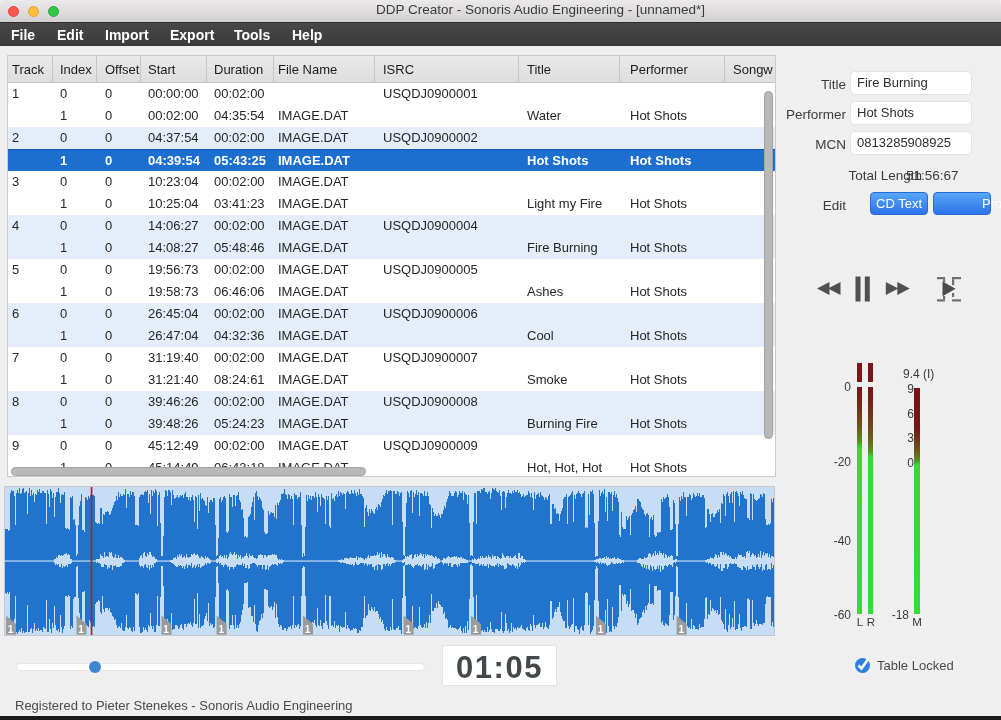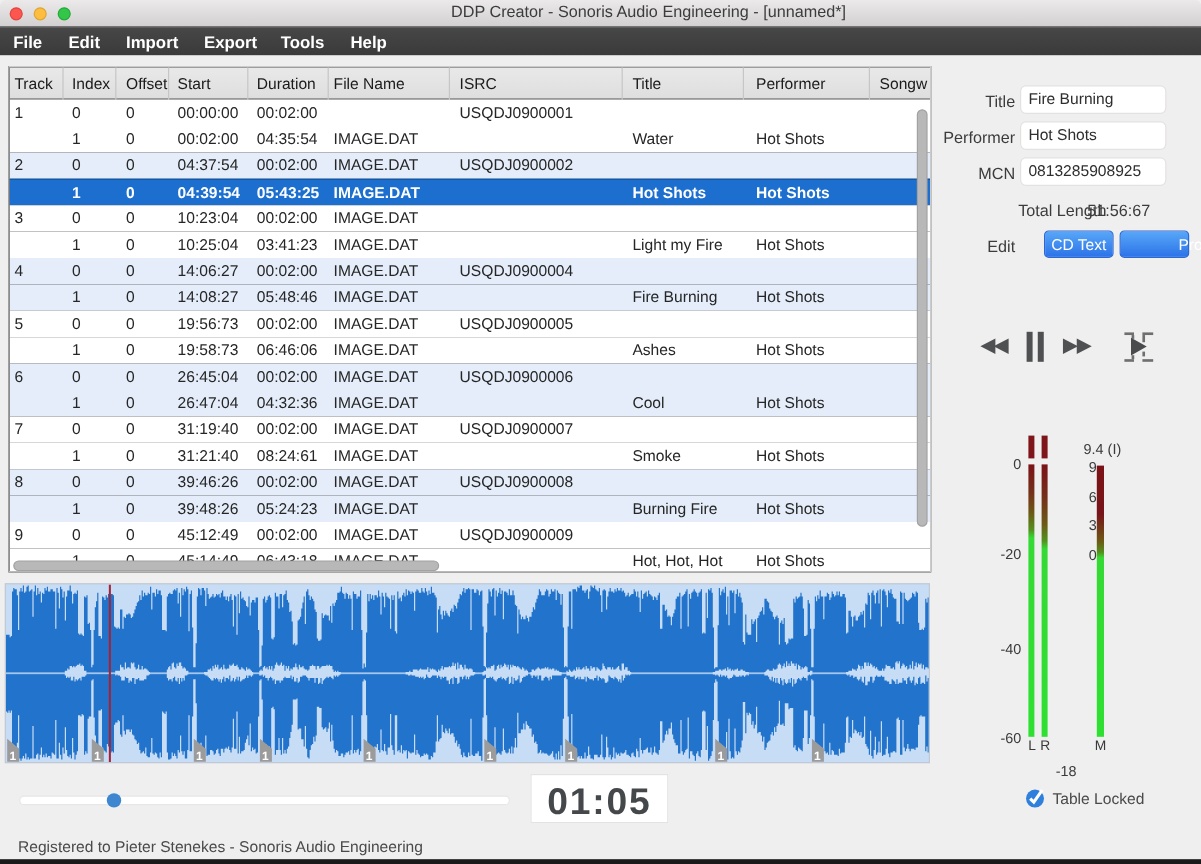--- a/index.html
+++ b/index.html
@@ -16,21 +16,21 @@
 #wtitle { position:absolute; top:2px; left:0; width:1001px; text-align:center;
   font-size:13.5px; color:#3c3c3c;margin-left:40px; }
 
 
 #menubar { position:absolute; left:0; top:22px; width:1001px; height:24px;
   background:linear-gradient(#474747,#3a3a3a); border-top:1px solid #2e2e2e; }
 #menubar span { position:absolute; top:4px; color:#fff; font-size:14px; font-weight:bold; }
 
 
 #table { position:absolute; left:7px; top:55px; width:769px; height:422px;
-  background:#000000; border:1px solid #cbcbcb; overflow:hidden; font-size:13px; color:#262626; }
+  background:#f0abfc; border:1px solid #cbcbcb; overflow:hidden; font-size:13px; color:#262626; }
 #thead { position:relative; height:27px; background:linear-gradient(#e9e9e9,#dedede);
   border-bottom:1px solid #c4c4c4; color:#1b1b1b; }
 #thead .c { border-right:1px solid #c6c6c6; height:27px; line-height:27px; }
 .row { position:relative; height:22px; line-height:22px; white-space:nowrap; }
 .c { position:absolute; top:0; padding-left:8px; overflow:hidden; }
 .c0{padding-left:4px}.c1{padding-left:7px}.c3{padding-left:7px}.c4{padding-left:7px}.c5{padding-left:4px}.c8{padding-left:10px}
 .c0 { left:0;   width:45px; }
 .c1 { left:45px;  width:44px; }
 .c2 { left:89px;  width:44px; }
 .c3 { left:133px; width:66px; }
@@ -353,21 +353,21 @@
   background:linear-gradient(#7b1217 0%,#78151a 18%,#6c5a15 28%,#53911e 32%,#35da34 34%,#2ee032 100%);"></div>
 <div class="mlab" style="left:903px; top:367px; width:60px; text-align:left;">9.4 (I)</div>
 <div class="mlab" style="left:810px; top:380px; width:41px;">0</div>
 <div class="mlab" style="left:810px; top:455px; width:41px;">-20</div>
 <div class="mlab" style="left:810px; top:534px; width:41px;">-40</div>
 <div class="mlab" style="left:810px; top:608px; width:41px;">-60</div>
 <div class="mlab" style="left:870px; top:382px; width:44px;">9</div>
 <div class="mlab" style="left:870px; top:407px; width:44px;">6</div>
 <div class="mlab" style="left:870px; top:431px; width:44px;">3</div>
 <div class="mlab" style="left:870px; top:456px; width:44px;">0</div>
-<div class="mlab" style="left:868px; top:636px; width:41px;text-align:center;">-18</div>
+<div class="mlab" style="left:868px; top:608px; width:41px;">-18</div>
 <div class="mlab" style="left:850px; top:616px; width:20px; text-align:center; font-size:11.5px;">L</div>
 <div class="mlab" style="left:861px; top:616px; width:20px; text-align:center; font-size:11.5px;">R</div>
 <div class="mlab" style="left:907px; top:616px; width:20px; text-align:center; font-size:11.5px;">M</div>
 
 <div id="wavebox">
 <svg width="769" height="148" viewBox="0 0 769 148">
   <path d="M0.5 42V106M1.5 42V107M2.5 42V105M3.5 44V107M4.5 43V105M5.5 6V146M6.5 3V144M7.5 4V141M8.5 4V145M9.5 9V132M10.5 38V109M11.5 6V145M12.5 3V147M13.5 6V145M14.5 1V143M15.5 7V145M16.5 6V141M17.5 2V146M18.5 1V144M19.5 6V146M20.5 5V145M21.5 4V145M22.5 27V118M23.5 6V145M24.5 1V145M25.5 9V142M26.5 3V141M27.5 8V146M28.5 6V142M29.5 15V136M30.5 7V144M31.5 8V142M32.5 3V144M33.5 5V141M34.5 2V144M35.5 6V143M36.5 6V143M37.5 4V145M38.5 4V140M39.5 6V141M40.5 6V142M41.5 37V113M42.5 3V145M43.5 7V145M44.5 20V132M45.5 2V142M46.5 4V146M47.5 11V136M48.5 6V141M49.5 30V72M49.5 76V119M50.5 10V72M50.5 78V138M51.5 5V70M51.5 77V143M52.5 5V71M52.5 78V144M53.5 1V68M53.5 77V142M54.5 6V68M54.5 80V145M55.5 16V69M55.5 80V128M56.5 8V68M56.5 77V140M57.5 7V69M57.5 81V146M58.5 8V68M58.5 79V142M59.5 5V67M59.5 80V139M60.5 41V67M60.5 79V109M61.5 42V66M61.5 78V109M62.5 41V68M62.5 80V110M63.5 42V67M63.5 77V108M64.5 43V68M64.5 77V109M65.5 10V72M65.5 77V142M66.5 11V72M66.5 76V139M67.5 9V141M68.5 33V112M69.5 32V110M70.5 38V110M71.5 69V80M72.5 67V79M73.5 38V111M74.5 19V126M75.5 14V143M76.5 7V141M77.5 43V105M78.5 43V105M79.5 45V104M80.5 10V136M81.5 11V138M82.5 13V139M83.5 9V140M84.5 11V133M85.5 8V135M86.5 13V136M87.5 8V140M88.5 8V139M89.5 9V140M90.5 35V117M91.5 36V72M91.5 76V115M92.5 37V72M92.5 75V115M93.5 36V72M93.5 76V113M94.5 37V72M94.5 76V114M95.5 21V67M95.5 77V125M96.5 21V69M96.5 80V127M97.5 37V69M97.5 80V109M98.5 27V71M98.5 80V122M99.5 28V65M99.5 77V125M100.5 25V70M100.5 78V121M101.5 25V69M101.5 78V121M102.5 24V69M102.5 82V121M103.5 25V70M103.5 80V123M104.5 28V65M104.5 81V121M105.5 27V66M105.5 78V125M106.5 24V65M106.5 78V126M107.5 21V69M107.5 83V129M108.5 18V71M108.5 79V130M109.5 15V70M109.5 79V133M110.5 14V67M110.5 78V132M111.5 9V71M111.5 80V138M112.5 13V71M112.5 80V141M113.5 5V68M113.5 80V140M114.5 10V71M114.5 80V139M115.5 7V70M115.5 79V141M116.5 9V70M116.5 79V136M117.5 9V71M117.5 76V143M118.5 7V72M118.5 76V144M119.5 8V73M119.5 75V144M120.5 2V140M121.5 21V128M122.5 7V141M123.5 7V142M124.5 10V140M125.5 4V141M126.5 8V144M127.5 5V145M128.5 5V140M129.5 9V144M130.5 38V106M131.5 38V107M132.5 38V108M133.5 39V106M134.5 10V71M134.5 78V140M135.5 8V69M135.5 80V146M136.5 7V68M136.5 79V146M137.5 8V71M137.5 79V145M138.5 8V66M138.5 81V140M139.5 5V65M139.5 78V143M140.5 4V69M140.5 77V141M141.5 5V70M141.5 80V143M142.5 3V66M142.5 81V145M143.5 16V68M143.5 78V138M144.5 7V65M144.5 83V140M145.5 27V65M145.5 78V126M146.5 3V68M146.5 81V139M147.5 9V70M147.5 78V142M148.5 4V69M148.5 80V139M149.5 6V70M149.5 76V145M150.5 2V72M150.5 76V145M151.5 4V72M151.5 75V138M152.5 39V109M153.5 8V139M154.5 5V139M155.5 36V110M156.5 69V79M157.5 69V79M158.5 49V99M159.5 10V141M160.5 3V139M161.5 4V146M162.5 9V132M163.5 3V138M164.5 3V138M165.5 5V73M165.5 75V140M166.5 18V73M166.5 76V126M167.5 3V73M167.5 76V143M168.5 8V71M168.5 77V142M169.5 12V71M169.5 78V142M170.5 11V70M170.5 79V138M171.5 10V72M171.5 80V138M172.5 8V68M172.5 80V139M173.5 11V70M173.5 78V142M174.5 10V67M174.5 79V141M175.5 8V69M175.5 78V138M176.5 9V67M176.5 79V137M177.5 8V71M177.5 81V141M178.5 11V70M178.5 79V143M179.5 7V69M179.5 82V137M180.5 5V71M180.5 79V137M181.5 10V67M181.5 77V140M182.5 10V70M182.5 81V137M183.5 13V71M183.5 78V136M184.5 10V70M184.5 78V137M185.5 14V70M185.5 79V135M186.5 10V67M186.5 76V138M187.5 8V68M187.5 81V140M188.5 13V67M188.5 80V136M189.5 35V66M189.5 78V112M190.5 9V68M190.5 81V137M191.5 10V68M191.5 79V137M192.5 42V67M192.5 77V106M193.5 8V69M193.5 80V141M194.5 24V71M194.5 77V127M195.5 6V71M195.5 81V141M196.5 12V69M196.5 80V139M197.5 11V70M197.5 79V139M198.5 13V71M198.5 79V138M199.5 14V72M199.5 78V132M200.5 18V69M200.5 76V129M201.5 19V71M201.5 78V126M202.5 10V70M202.5 76V134M203.5 26V71M203.5 76V116M204.5 15V72M204.5 77V139M205.5 13V73M205.5 76V136M206.5 13V138M207.5 15V137M208.5 11V141M209.5 11V140M210.5 38V110M211.5 69V72M211.5 76V80M212.5 68V71M212.5 76V79M213.5 51V72M213.5 75V96M214.5 12V69M214.5 77V137M215.5 10V68M215.5 76V134M216.5 15V70M216.5 78V133M217.5 13V69M217.5 78V137M218.5 10V71M218.5 80V137M219.5 9V68M219.5 78V135M220.5 11V71M220.5 77V140M221.5 45V68M221.5 78V103M222.5 46V72M222.5 80V102M223.5 44V70M223.5 79V104M224.5 7V67M224.5 83V142M225.5 10V65M225.5 80V138M226.5 10V67M226.5 80V138M227.5 20V68M227.5 80V128M228.5 8V67M228.5 82V138M229.5 8V65M229.5 80V142M230.5 19V68M230.5 80V128M231.5 9V67M231.5 78V141M232.5 8V72M232.5 77V138M233.5 5V68M233.5 78V141M234.5 13V70M234.5 78V137M235.5 15V68M235.5 78V135M236.5 23V72M236.5 78V128M237.5 22V70M237.5 76V123M238.5 31V71M238.5 79V117M239.5 50V69M239.5 77V96M240.5 49V69M240.5 81V96M241.5 51V66M241.5 81V96M242.5 50V69M242.5 78V95M243.5 30V71M243.5 82V121M244.5 29V67M244.5 81V120M245.5 27V69M245.5 77V120M246.5 20V69M246.5 77V129M247.5 15V68M247.5 76V129M248.5 10V70M248.5 76V135M249.5 33V71M249.5 76V118M250.5 6V71M250.5 77V137M251.5 4V72M251.5 78V144M252.5 9V71M252.5 80V145M253.5 13V68M253.5 78V138M254.5 10V68M254.5 78V134M255.5 12V67M255.5 78V133M256.5 14V68M256.5 78V127M257.5 21V68M257.5 82V131M258.5 23V71M258.5 78V126M259.5 45V68M259.5 78V102M260.5 47V68M260.5 83V102M261.5 47V70M261.5 82V103M262.5 46V69M262.5 78V103M263.5 24V68M263.5 83V119M264.5 28V68M264.5 80V121M265.5 26V68M265.5 79V120M266.5 25V68M266.5 78V119M267.5 26V67M267.5 77V123M268.5 26V68M268.5 78V120M269.5 30V67M269.5 77V115M270.5 18V68M270.5 77V131M271.5 32V68M271.5 78V117M272.5 16V71M272.5 79V130M273.5 18V73M273.5 76V137M274.5 15V72M274.5 77V140M275.5 13V73M275.5 76V138M276.5 7V72M276.5 77V139M277.5 7V73M277.5 76V143M278.5 6V73M278.5 75V143M279.5 2V141M280.5 7V141M281.5 8V144M282.5 12V142M283.5 7V140M284.5 8V140M285.5 12V139M286.5 9V142M287.5 12V138M288.5 38V109M289.5 6V141M290.5 8V138M291.5 8V140M292.5 12V138M293.5 10V137M294.5 10V142M295.5 5V139M296.5 38V109M297.5 70V81M298.5 66V79M299.5 69V80M300.5 40V109M301.5 8V140M302.5 14V139M303.5 8V135M304.5 12V140M305.5 9V138M306.5 13V143M307.5 9V135M308.5 9V136M309.5 11V133M310.5 5V138M311.5 10V140M312.5 25V121M313.5 7V138M314.5 10V139M315.5 19V133M316.5 7V139M317.5 10V142M318.5 11V136M319.5 12V136M320.5 37V108M321.5 9V134M322.5 13V138M323.5 9V142M324.5 39V109M325.5 41V109M326.5 6V139M327.5 12V138M328.5 11V140M329.5 14V134M330.5 9V141M331.5 7V138M332.5 10V139M333.5 4V73M333.5 75V138M334.5 9V73M334.5 75V145M335.5 5V73M335.5 76V139M336.5 6V72M336.5 76V140M337.5 8V73M337.5 75V141M338.5 6V73M338.5 76V140M339.5 7V71M339.5 76V140M340.5 22V71M340.5 76V125M341.5 6V71M341.5 77V142M342.5 4V71M342.5 77V138M343.5 5V72M343.5 77V141M344.5 7V71M344.5 78V142M345.5 7V70M345.5 77V144M346.5 3V71M346.5 78V143M347.5 6V71M347.5 77V143M348.5 7V71M348.5 79V141M349.5 3V71M349.5 78V142M350.5 6V71M350.5 75V141M351.5 9V69M351.5 77V142M352.5 5V73M352.5 78V146M353.5 8V70M353.5 78V146M354.5 2V71M354.5 77V143M355.5 7V70M355.5 76V144M356.5 7V71M356.5 76V140M357.5 9V71M357.5 76V140M358.5 11V72M358.5 76V131M359.5 40V73M359.5 78V109M360.5 21V71M360.5 76V131M361.5 18V72M361.5 77V129M362.5 25V70M362.5 79V128M363.5 29V68M363.5 77V117M364.5 22V71M364.5 78V123M365.5 26V69M365.5 77V124M366.5 22V69M366.5 77V120M367.5 24V69M367.5 80V122M368.5 26V69M368.5 80V124M369.5 27V68M369.5 83V120M370.5 22V69M370.5 79V125M371.5 20V68M371.5 78V124M372.5 23V65M372.5 83V124M373.5 17V68M373.5 77V127M374.5 18V66M374.5 78V132M375.5 20V71M375.5 78V130M376.5 15V65M376.5 83V135M377.5 12V70M377.5 82V133M378.5 8V67M378.5 77V137M379.5 9V67M379.5 77V142M380.5 6V69M380.5 79V144M381.5 3V71M381.5 77V140M382.5 7V67M382.5 76V143M383.5 4V70M383.5 79V144M384.5 4V70M384.5 77V144M385.5 3V71M385.5 79V140M386.5 4V70M386.5 77V143M387.5 38V70M387.5 76V112M388.5 4V71M388.5 76V142M389.5 4V73M389.5 76V143M390.5 7V73M390.5 75V143M391.5 7V141M392.5 4V141M393.5 5V139M394.5 9V143M395.5 6V143M396.5 5V147M397.5 35V73M397.5 76V111M398.5 68V72M398.5 76V79M399.5 69V72M399.5 75V78M400.5 40V69M400.5 78V109M401.5 16V70M401.5 78V132M402.5 4V69M402.5 78V142M403.5 6V70M403.5 77V142M404.5 10V68M404.5 78V139M405.5 4V68M405.5 77V145M406.5 3V67M406.5 79V142M407.5 26V72M407.5 80V119M408.5 5V71M408.5 81V142M409.5 10V68M409.5 79V141M410.5 7V67M410.5 78V140M411.5 3V70M411.5 78V141M412.5 8V67M412.5 77V142M413.5 5V69M413.5 79V139M414.5 29V68M414.5 78V120M415.5 6V66M415.5 79V138M416.5 6V67M416.5 80V140M417.5 7V69M417.5 78V141M418.5 9V67M418.5 77V140M419.5 4V71M419.5 83V137M420.5 9V67M420.5 82V141M421.5 9V69M421.5 77V135M422.5 5V67M422.5 83V141M423.5 9V68M423.5 78V136M424.5 17V68M424.5 80V128M425.5 18V69M425.5 80V136M426.5 41V68M426.5 79V107M427.5 21V69M427.5 76V124M428.5 25V70M428.5 82V124M429.5 29V71M429.5 81V121M430.5 27V69M430.5 78V121M431.5 29V70M431.5 77V116M432.5 29V72M432.5 77V121M433.5 26V71M433.5 76V114M434.5 28V72M434.5 76V117M435.5 31V118M436.5 27V120M437.5 27V73M437.5 76V120M438.5 23V71M438.5 78V127M439.5 19V71M439.5 76V125M440.5 21V72M440.5 76V132M441.5 15V71M441.5 77V131M442.5 12V70M442.5 76V133M443.5 9V69M443.5 79V141M444.5 4V70M444.5 76V140M445.5 6V71M445.5 76V138M446.5 9V70M446.5 80V141M447.5 9V70M447.5 80V140M448.5 9V70M448.5 78V141M449.5 6V69M449.5 77V141M450.5 4V70M450.5 77V141M451.5 5V69M451.5 78V142M452.5 10V71M452.5 80V143M453.5 8V70M453.5 77V142M454.5 4V71M454.5 79V141M455.5 6V70M455.5 76V139M456.5 6V70M456.5 76V144M457.5 4V72M457.5 76V146M458.5 13V71M458.5 76V141M459.5 5V72M459.5 76V146M460.5 7V72M460.5 76V139M461.5 8V73M461.5 76V146M462.5 17V73M462.5 76V134M463.5 8V143M464.5 36V112M465.5 69V78M466.5 68V77M467.5 69V72M467.5 76V79M468.5 35V73M468.5 76V110M469.5 6V71M469.5 76V145M470.5 6V72M470.5 77V143M471.5 37V73M471.5 77V108M472.5 4V72M472.5 77V143M473.5 4V71M473.5 76V144M474.5 4V72M474.5 79V145M475.5 6V69M475.5 78V140M476.5 2V71M476.5 77V144M477.5 3V69M477.5 79V143M478.5 1V71M478.5 77V145M479.5 1V71M479.5 79V143M480.5 5V70M480.5 79V145M481.5 5V69M481.5 79V145M482.5 7V71M482.5 77V140M483.5 5V68M483.5 81V145M484.5 4V70M484.5 77V143M485.5 12V70M485.5 78V135M486.5 6V72M486.5 79V142M487.5 1V68M487.5 79V145M488.5 2V70M488.5 79V145M489.5 3V69M489.5 80V146M490.5 1V69M490.5 78V142M491.5 4V72M491.5 78V142M492.5 5V69M492.5 76V142M493.5 6V70M493.5 80V144M494.5 3V71M494.5 77V144M495.5 9V72M495.5 78V142M496.5 23V71M496.5 79V125M497.5 5V66M497.5 78V144M498.5 4V68M498.5 79V146M499.5 5V70M499.5 82V144M500.5 21V71M500.5 82V127M501.5 10V69M501.5 81V136M502.5 6V69M502.5 76V144M503.5 3V69M503.5 77V142M504.5 6V71M504.5 78V146M505.5 6V69M505.5 78V144M506.5 7V71M506.5 79V136M507.5 4V71M507.5 77V145M508.5 6V70M508.5 78V140M509.5 3V69M509.5 79V142M510.5 5V68M510.5 81V141M511.5 5V71M511.5 79V143M512.5 3V72M512.5 82V140M513.5 6V66M513.5 76V141M514.5 5V66M514.5 80V141M515.5 7V71M515.5 78V140M516.5 10V69M516.5 75V138M517.5 9V69M517.5 76V142M518.5 7V72M518.5 75V142M519.5 10V72M519.5 76V143M520.5 9V73M520.5 75V144M521.5 8V141M522.5 8V140M523.5 4V143M524.5 6V144M525.5 10V137M526.5 6V139M527.5 11V144M528.5 23V128M529.5 5V138M530.5 12V141M531.5 8V138M532.5 7V138M533.5 6V137M534.5 10V136M535.5 5V140M536.5 8V140M537.5 9V136M538.5 10V142M539.5 13V140M540.5 10V135M541.5 11V140M542.5 13V141M543.5 9V142M544.5 7V138M545.5 37V114M546.5 37V114M547.5 17V132M548.5 17V130M549.5 22V125M550.5 21V122M551.5 27V125M552.5 26V120M553.5 27V120M554.5 34V115M555.5 27V125M556.5 24V129M557.5 21V132M558.5 12V134M559.5 10V134M560.5 10V141M561.5 7V141M562.5 37V113M563.5 10V139M564.5 9V142M565.5 8V140M566.5 6V138M567.5 4V137M568.5 35V111M569.5 8V145M570.5 12V139M571.5 7V139M572.5 6V142M573.5 4V143M574.5 6V147M575.5 7V141M576.5 10V139M577.5 7V143M578.5 6V144M579.5 4V138M580.5 41V106M581.5 40V105M582.5 41V106M583.5 7V138M584.5 28V118M585.5 4V147M586.5 5V145M587.5 3V143M588.5 7V139M589.5 36V73M589.5 75V113M590.5 70V73M590.5 75V82M591.5 69V72M591.5 76V79M592.5 69V72M592.5 75V81M593.5 34V72M593.5 76V114M594.5 3V71M594.5 77V145M595.5 9V71M595.5 75V140M596.5 6V72M596.5 77V147M597.5 4V71M597.5 76V144M598.5 7V71M598.5 76V146M599.5 2V70M599.5 77V141M600.5 25V72M600.5 76V123M601.5 10V69M601.5 78V146M602.5 34V71M602.5 79V112M603.5 5V70M603.5 78V139M604.5 5V72M604.5 78V145M605.5 7V71M605.5 77V144M606.5 5V72M606.5 75V145M607.5 24V71M607.5 76V120M608.5 8V71M608.5 77V139M609.5 4V70M609.5 77V142M610.5 10V72M610.5 77V139M611.5 7V72M611.5 76V140M612.5 11V71M612.5 77V136M613.5 15V71M613.5 76V130M614.5 48V72M614.5 76V98M615.5 50V72M615.5 77V98M616.5 25V73M616.5 76V124M617.5 40V73M617.5 75V107M618.5 42V73M618.5 76V109M619.5 42V107M620.5 42V108M621.5 29V117M622.5 33V114M623.5 31V120M624.5 29V117M625.5 48V102M626.5 28V124M627.5 26V123M628.5 23V123M629.5 22V126M630.5 19V131M631.5 25V127M632.5 12V73M632.5 76V138M633.5 12V72M633.5 76V136M634.5 14V71M634.5 76V132M635.5 15V71M635.5 77V131M636.5 20V72M636.5 79V130M637.5 22V72M637.5 80V125M638.5 23V72M638.5 77V123M639.5 27V70M639.5 81V126M640.5 29V71M640.5 78V119M641.5 27V71M641.5 82V123M642.5 26V70M642.5 78V118M643.5 28V67M643.5 82V116M644.5 50V66M644.5 83V97M645.5 32V67M645.5 78V117M646.5 30V70M646.5 80V117M647.5 33V68M647.5 84V116M648.5 28V66M648.5 79V118M649.5 48V69M649.5 82V99M650.5 50V64M650.5 83V99M651.5 49V68M651.5 82V99M652.5 45V66M652.5 79V104M653.5 46V68M653.5 82V103M654.5 45V64M654.5 78V103M655.5 45V66M655.5 85V103M656.5 12V66M656.5 79V136M657.5 15V68M657.5 83V134M658.5 10V66M658.5 82V138M659.5 12V71M659.5 79V139M660.5 11V67M660.5 78V136M661.5 10V68M661.5 79V137M662.5 7V71M662.5 80V138M663.5 10V69M663.5 78V139M664.5 20V70M664.5 77V128M665.5 43V69M665.5 78V105M666.5 43V68M666.5 78V105M667.5 42V69M667.5 80V105M668.5 13V73M668.5 76V133M669.5 16V73M669.5 75V128M670.5 37V72M670.5 76V109M671.5 69V72M671.5 75V79M672.5 69V80M673.5 37V110M674.5 10V137M675.5 14V133M676.5 9V139M677.5 12V135M678.5 5V139M679.5 10V139M680.5 10V139M681.5 29V116M682.5 10V139M683.5 10V141M684.5 7V140M685.5 8V142M686.5 13V132M687.5 11V142M688.5 6V138M689.5 8V139M690.5 10V142M691.5 9V142M692.5 6V142M693.5 9V143M694.5 6V137M695.5 10V141M696.5 10V140M697.5 8V140M698.5 8V140M699.5 11V132M700.5 41V73M700.5 75V111M701.5 40V73M701.5 76V110M702.5 22V72M702.5 75V132M703.5 22V72M703.5 77V127M704.5 27V72M704.5 76V128M705.5 35V70M705.5 76V113M706.5 27V71M706.5 78V124M707.5 26V71M707.5 77V121M708.5 30V72M708.5 77V122M709.5 30V70M709.5 79V124M710.5 27V67M710.5 80V123M711.5 26V68M711.5 79V126M712.5 23V71M712.5 77V123M713.5 25V68M713.5 81V128M714.5 22V70M714.5 82V127M715.5 36V65M715.5 77V110M716.5 16V65M716.5 84V133M717.5 17V68M717.5 84V135M718.5 7V65M718.5 81V137M719.5 9V68M719.5 81V142M720.5 29V66M720.5 77V122M721.5 7V67M721.5 77V143M722.5 5V69M722.5 82V145M723.5 9V68M723.5 80V138M724.5 16V70M724.5 77V127M725.5 7V69M725.5 76V142M726.5 5V71M726.5 77V140M727.5 16V72M727.5 77V131M728.5 4V72M728.5 77V140M729.5 35V72M729.5 76V114M730.5 5V70M730.5 77V143M731.5 4V72M731.5 77V142M732.5 6V70M732.5 80V142M733.5 9V67M733.5 80V137M734.5 19V68M734.5 81V127M735.5 5V68M735.5 81V141M736.5 7V68M736.5 83V144M737.5 4V70M737.5 83V140M738.5 8V70M738.5 79V140M739.5 11V69M739.5 80V139M740.5 12V71M740.5 81V139M741.5 12V65M741.5 83V140M742.5 31V64M742.5 79V112M743.5 31V66M743.5 83V111M744.5 33V64M744.5 82V113M745.5 6V70M745.5 82V142M746.5 7V68M746.5 82V142M747.5 33V66M747.5 78V113M748.5 7V67M748.5 80V136M749.5 12V69M749.5 80V139M750.5 13V68M750.5 83V137M751.5 14V71M751.5 78V133M752.5 13V70M752.5 77V137M753.5 12V67M753.5 80V139M754.5 11V70M754.5 82V137M755.5 7V64M755.5 80V137M756.5 8V71M756.5 77V137M757.5 10V68M757.5 84V138M758.5 6V65M758.5 82V136M759.5 7V69M759.5 83V136M760.5 32V66M760.5 78V117M761.5 38V67M761.5 77V110M762.5 38V66M762.5 83V109M763.5 37V70M763.5 82V110M764.5 38V67M764.5 82V110M765.5 36V71M765.5 83V110M766.5 12V69M766.5 76V139M767.5 15V69M767.5 81V135M768.5 11V70M768.5 78V140" stroke="#2273cb" stroke-width="1" fill="none"></path>
   <rect x="0" y="73.3" width="769" height="1.5" fill="#c7dcf5" opacity="0.8"></rect>
 <path d="M1 128.6 L11 137 V147.7 H1 Z" fill="#9b9b9b"></path>
       <text x="5.6" y="146" font-size="10" font-weight="bold" fill="#fff" text-anchor="middle" font-family="Liberation Sans,sans-serif">1</text>

